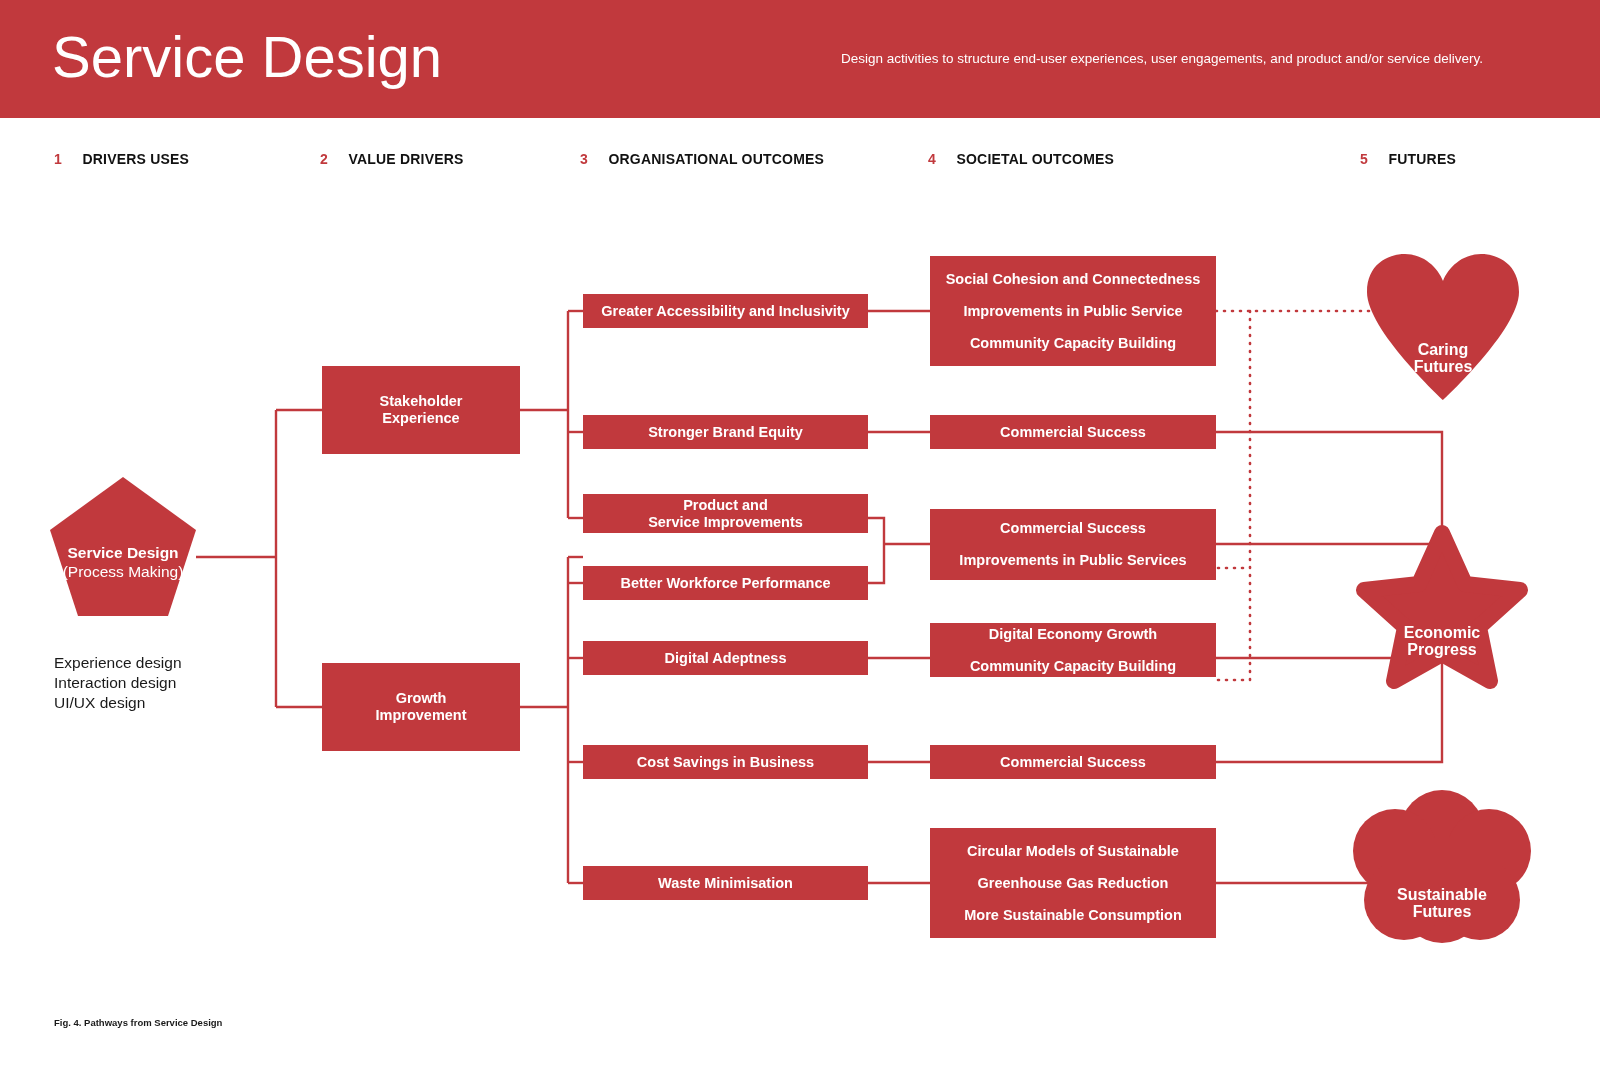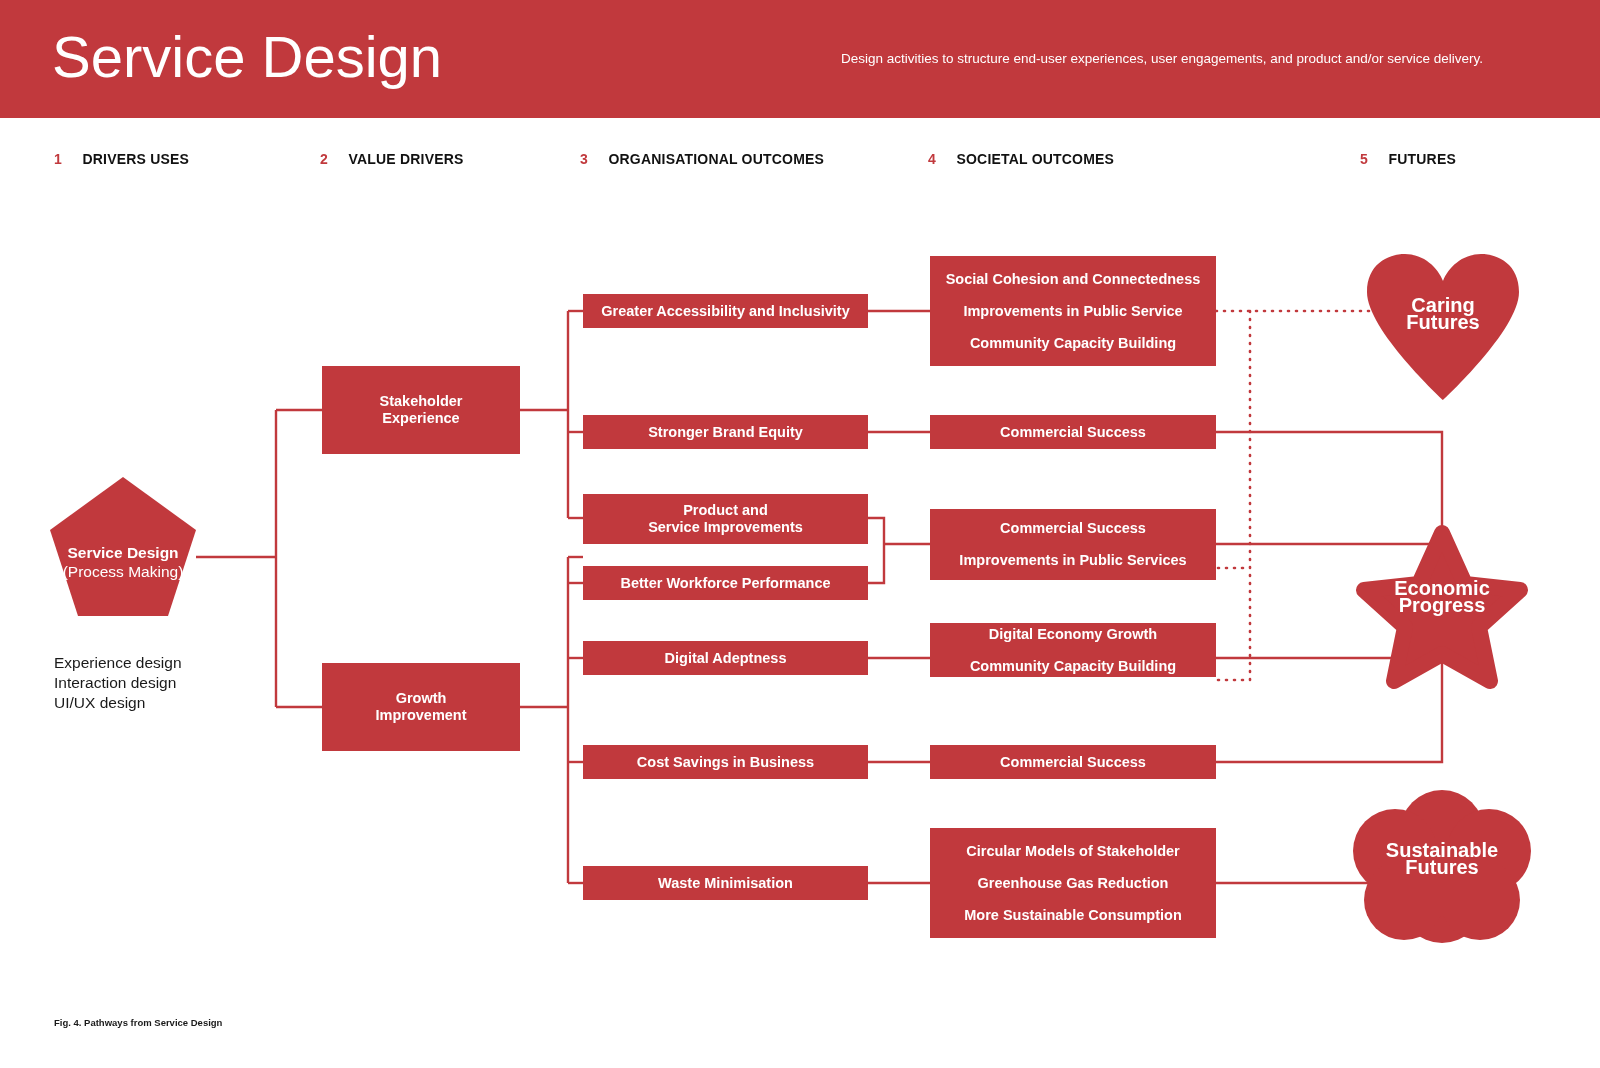--- a/index.html
+++ b/index.html
@@ -42,22 +42,22 @@
   .box{
     position:absolute;background:#c1393d;color:#fff;
     display:flex;align-items:center;justify-content:center;
     text-align:center;font-size:14.5px;font-weight:700;
     line-height:17px;box-sizing:border-box;padding:4px 8px;
   }
   .box .ln{display:block;}
   .multi{flex-direction:column;justify-content:center;}
   .multi .ln{margin:7.5px 0;}
   .shape-label{
-    position:absolute;color:#ffffff;font-size:20px;font-weight:700;
-    line-height:17px;text-align:center;pointer-events:none;
+    position:absolute;color:#ffffff;font-size:16px;font-weight:700;
+    line-height:17px;text-align:center;pointer-events:none;margin-top:44px;
   }
   .pent-label{
     position:absolute;text-align:center;color:#fff;pointer-events:none;
   }
   .pent-label .t1{display:block;font-size:15.5px;font-weight:700;line-height:19px;}
   .pent-label .t2{display:block;font-size:15.5px;font-weight:400;line-height:19px;}
   .caption{
     position:absolute;left:54px;top:653px;
     font-size:15.5px;color:#1a1a1a;line-height:20px;font-weight:400;
   }
@@ -182,21 +182,21 @@
   <span class="ln" style="margin:0;">Growth</span>
   <span class="ln" style="margin:0;">Improvement</span>
 </div>
 
 <div class="box" style="left:583px;top:294px;width:285px;height:34px;">
   <span class="ln">Greater Accessibility and Inclusivity</span>
 </div>
 <div class="box" style="left:583px;top:415px;width:285px;height:34px;text-align:right;">
   <span class="ln">Stronger Brand Equity</span>
 </div>
-<div class="box multi" style="left:583px;top:494px;width:285px;height:50px;">
+<div class="box multi" style="left:583px;top:494px;width:285px;height:39px;">
   <span class="ln" style="margin:0;">Product and</span>
   <span class="ln" style="margin:0;">Service Improvements</span>
 </div>
 <div class="box" style="left:583px;top:566px;width:285px;height:34px;">
   <span class="ln">Better Workforce Performance</span>
 </div>
 <div class="box" style="left:583px;top:641px;width:285px;height:34px;">
   <span class="ln">Digital Adeptness</span>
 </div>
 <div class="box" style="left:583px;top:745px;width:285px;height:34px;">
@@ -219,21 +219,21 @@
   <span class="ln">Improvements in Public Services</span>
 </div>
 <div class="box multi" style="left:930px;top:623px;width:286px;height:54px;padding-left:8px;">
   <span class="ln">Digital Economy Growth</span>
   <span class="ln">Community Capacity Building</span>
 </div>
 <div class="box" style="left:930px;top:745px;width:286px;height:34px;">
   <span class="ln">Commercial Success</span>
 </div>
 <div class="box multi" style="left:930px;top:828px;width:286px;height:110px;">
-  <span class="ln">Circular Models of Stakeholder</span>
+  <span class="ln">Circular Models of Sustainable</span>
   <span class="ln">Greenhouse Gas Reduction</span>
   <span class="ln">More Sustainable Consumption</span>
 </div>
 
 <div class="shape-label" style="left:1383px;top:297px;width:120px;">
   <span>Caring</span><br>
   <span>Futures</span>
 </div>
 <div class="shape-label" style="left:1382px;top:580px;width:120px;">
   <span>Economic</span><br>

